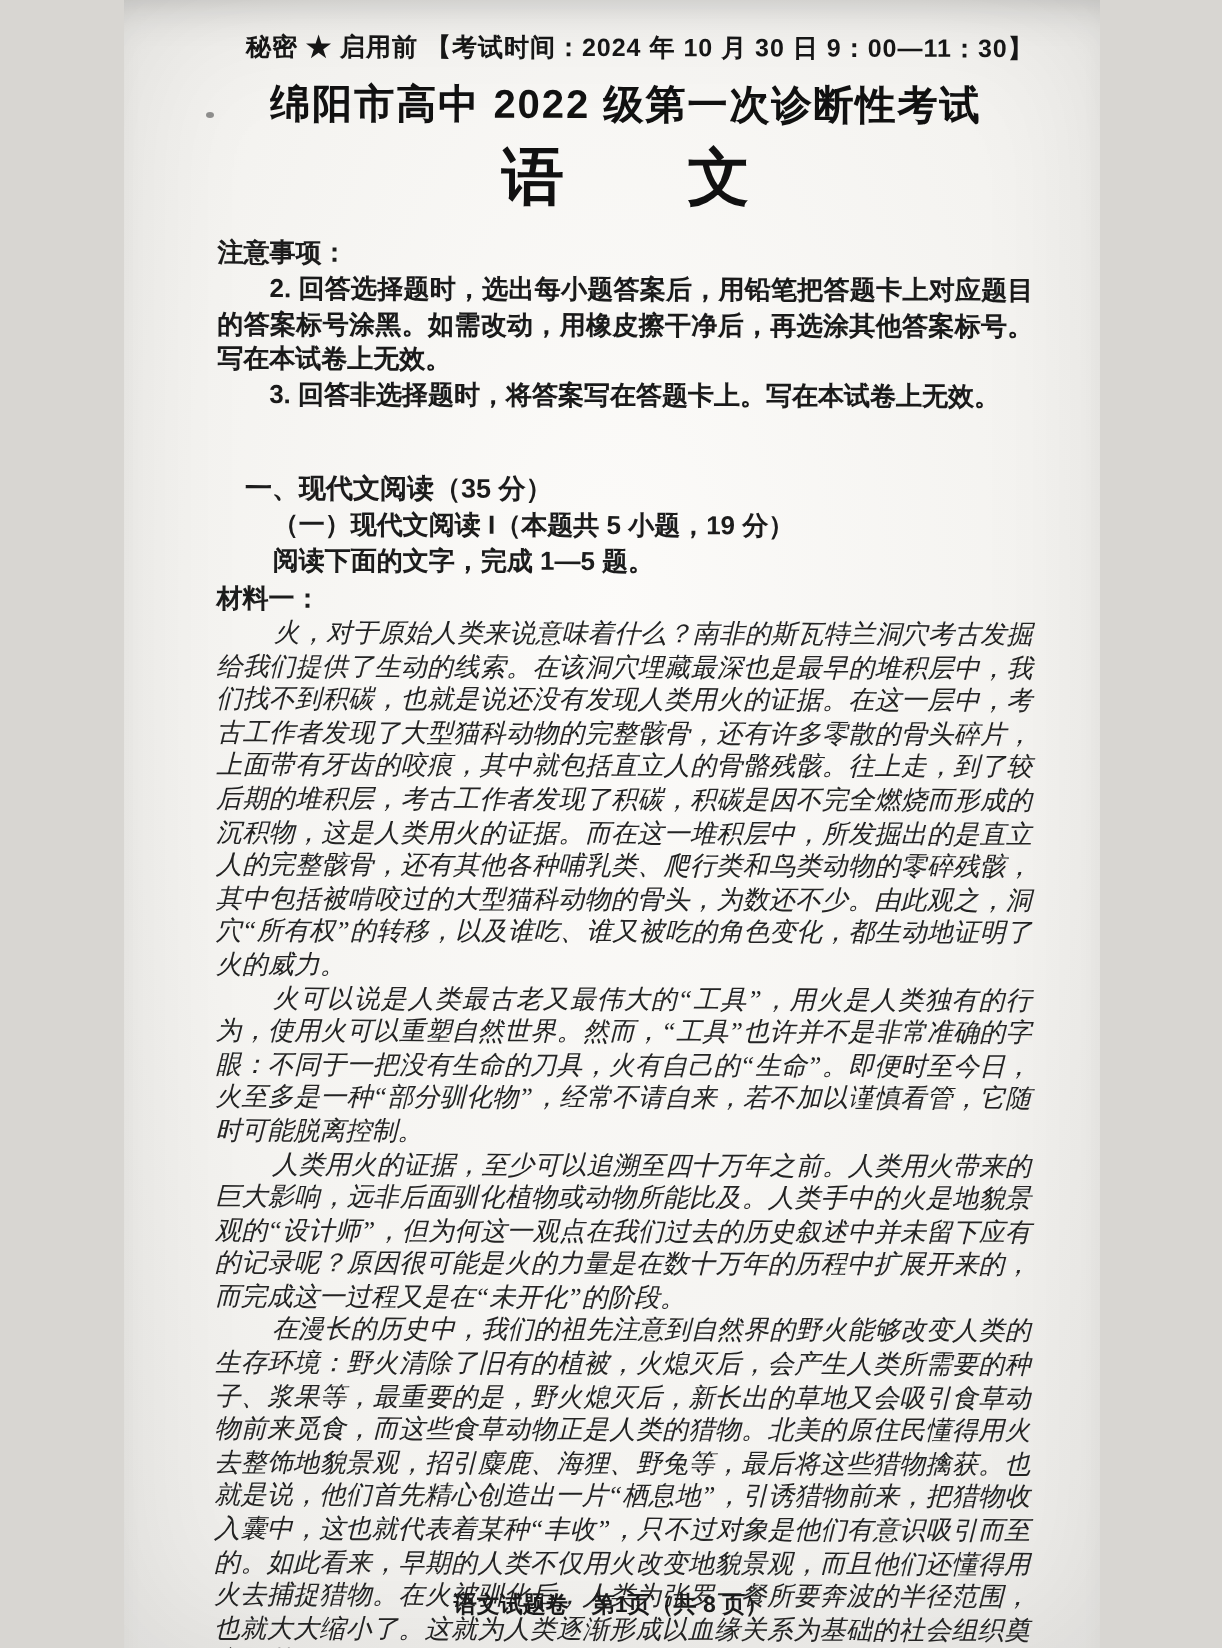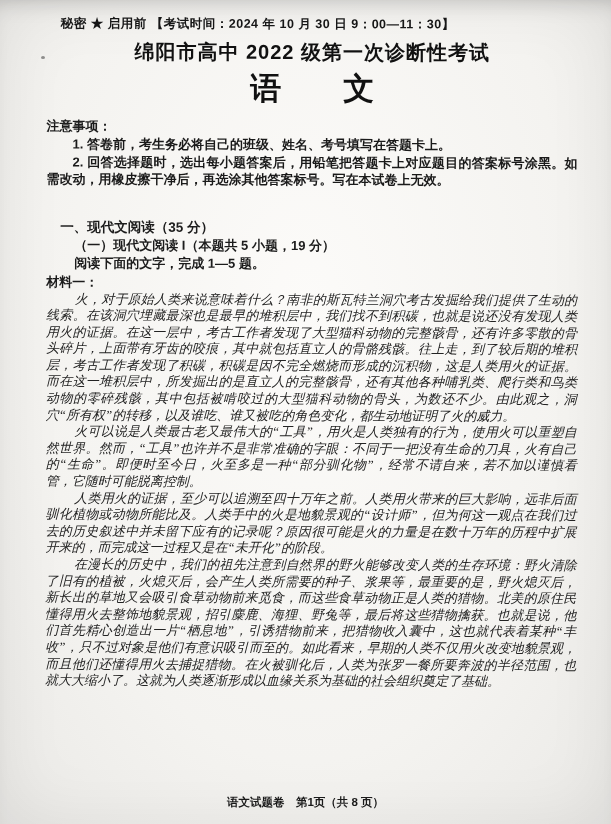--- a/index.html
+++ b/index.html
@@ -1,18 +1,18 @@
 <!DOCTYPE html>
 <html><head>
 <meta charset="utf-8">
 <style>
   html, body { margin: 0; padding: 0; background: #d8d6d2; }
   .page {
     position: relative;
-    width: 611px;
+    width: 488px;
     height: 824px;
     margin: 0 auto;
     background:
       radial-gradient(ellipse at 50% 38%, #fcfbf9 0%, #f4f3f0 62%, #eae9e6 100%);
     box-shadow: inset 0 0 70px rgba(0,0,0,0.07), inset 0 16px 26px -20px rgba(0,0,0,0.30);
     overflow: hidden;
     color: #1c1c1c;
     font-family: "Liberation Serif", serif;
   }
   .content {
@@ -119,22 +119,22 @@
 <div class="page">
   <div class="scan-dot"></div>
   <div class="content">
 
     <div class="header-line">秘密 ★ 启用前 【考试时间：2024 年 10 月 30 日 9：00—11：30】</div>
     <div class="title">绵阳市高中 2022 级第一次诊断性考试</div>
     <div class="subject">语　　文</div>
 
     <div>
       <div class="notice-heading">注意事项：</div>
-      <p class="notice-item">1. 答卷前，考生务必将自己的班级、姓名、考号填写在答题卡上。</p>
       <p class="notice-item">2. 回答选择题时，选出每小题答案后，用铅笔把答题卡上对应题目的答案标号涂黑。如需改动，用橡皮擦干净后，再选涂其他答案标号。写在本试卷上无效。</p>
+      <p class="notice-item">3. 回答非选择题时，将答案写在答题卡上。写在本试卷上无效。</p>
     </div>
 
     <div class="section-block">
       <div class="section-heading">一、现代文阅读（35 分）</div>
       <div class="sub-line">（一）现代文阅读 I（本题共 5 小题，19 分）</div>
       <div class="sub-line">阅读下面的文字，完成 1—5 题。</div>
       <div class="material-label">材料一：</div>
       <div class="material">
         <p>火，对于原始人类来说意味着什么？南非的斯瓦特兰洞穴考古发掘给我们提供了生动的线索。在该洞穴埋藏最深也是最早的堆积层中，我们找不到积碳，也就是说还没有发现人类用火的证据。在这一层中，考古工作者发现了大型猫科动物的完整骸骨，还有许多零散的骨头碎片，上面带有牙齿的咬痕，其中就包括直立人的骨骼残骸。往上走，到了较后期的堆积层，考古工作者发现了积碳，积碳是因不完全燃烧而形成的沉积物，这是人类用火的证据。而在这一堆积层中，所发掘出的是直立人的完整骸骨，还有其他各种哺乳类、爬行类和鸟类动物的零碎残骸，其中包括被啃咬过的大型猫科动物的骨头，为数还不少。由此观之，洞穴“所有权”的转移，以及谁吃、谁又被吃的角色变化，都生动地证明了火的威力。</p>
         <p>火可以说是人类最古老又最伟大的“工具”，用火是人类独有的行为，使用火可以重塑自然世界。然而，“工具”也许并不是非常准确的字眼：不同于一把没有生命的刀具，火有自己的“生命”。即便时至今日，火至多是一种“部分驯化物”，经常不请自来，若不加以谨慎看管，它随时可能脱离控制。</p>

